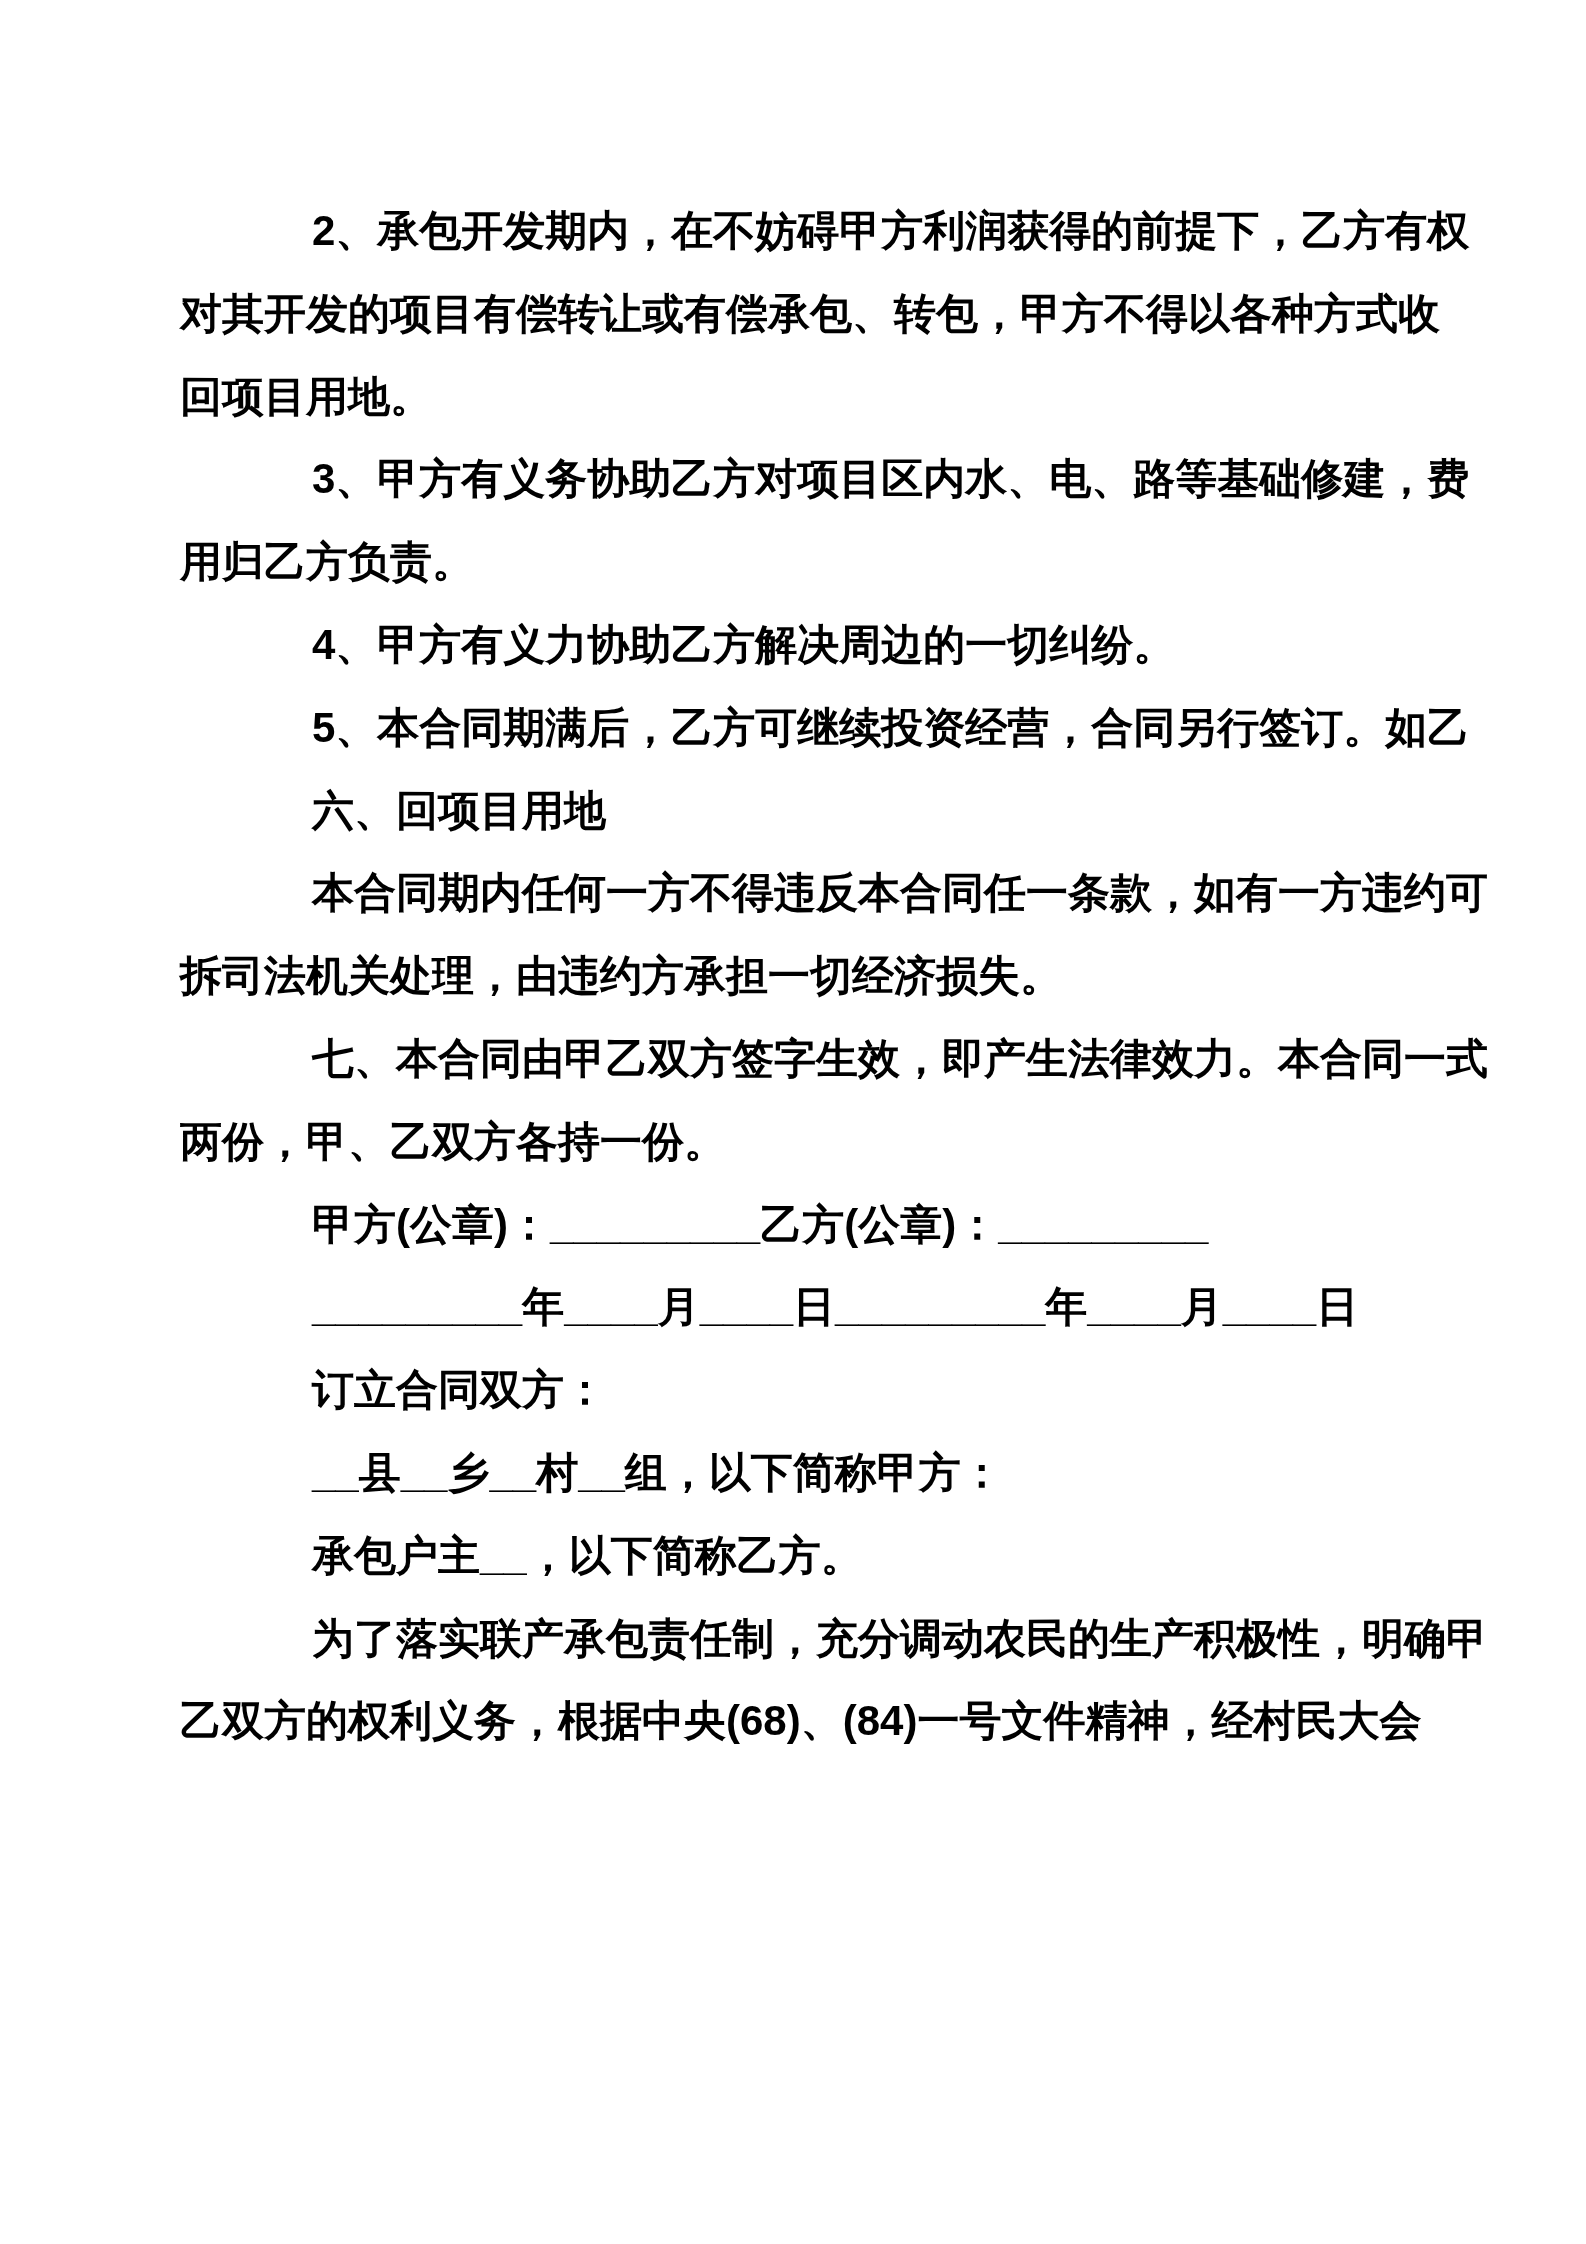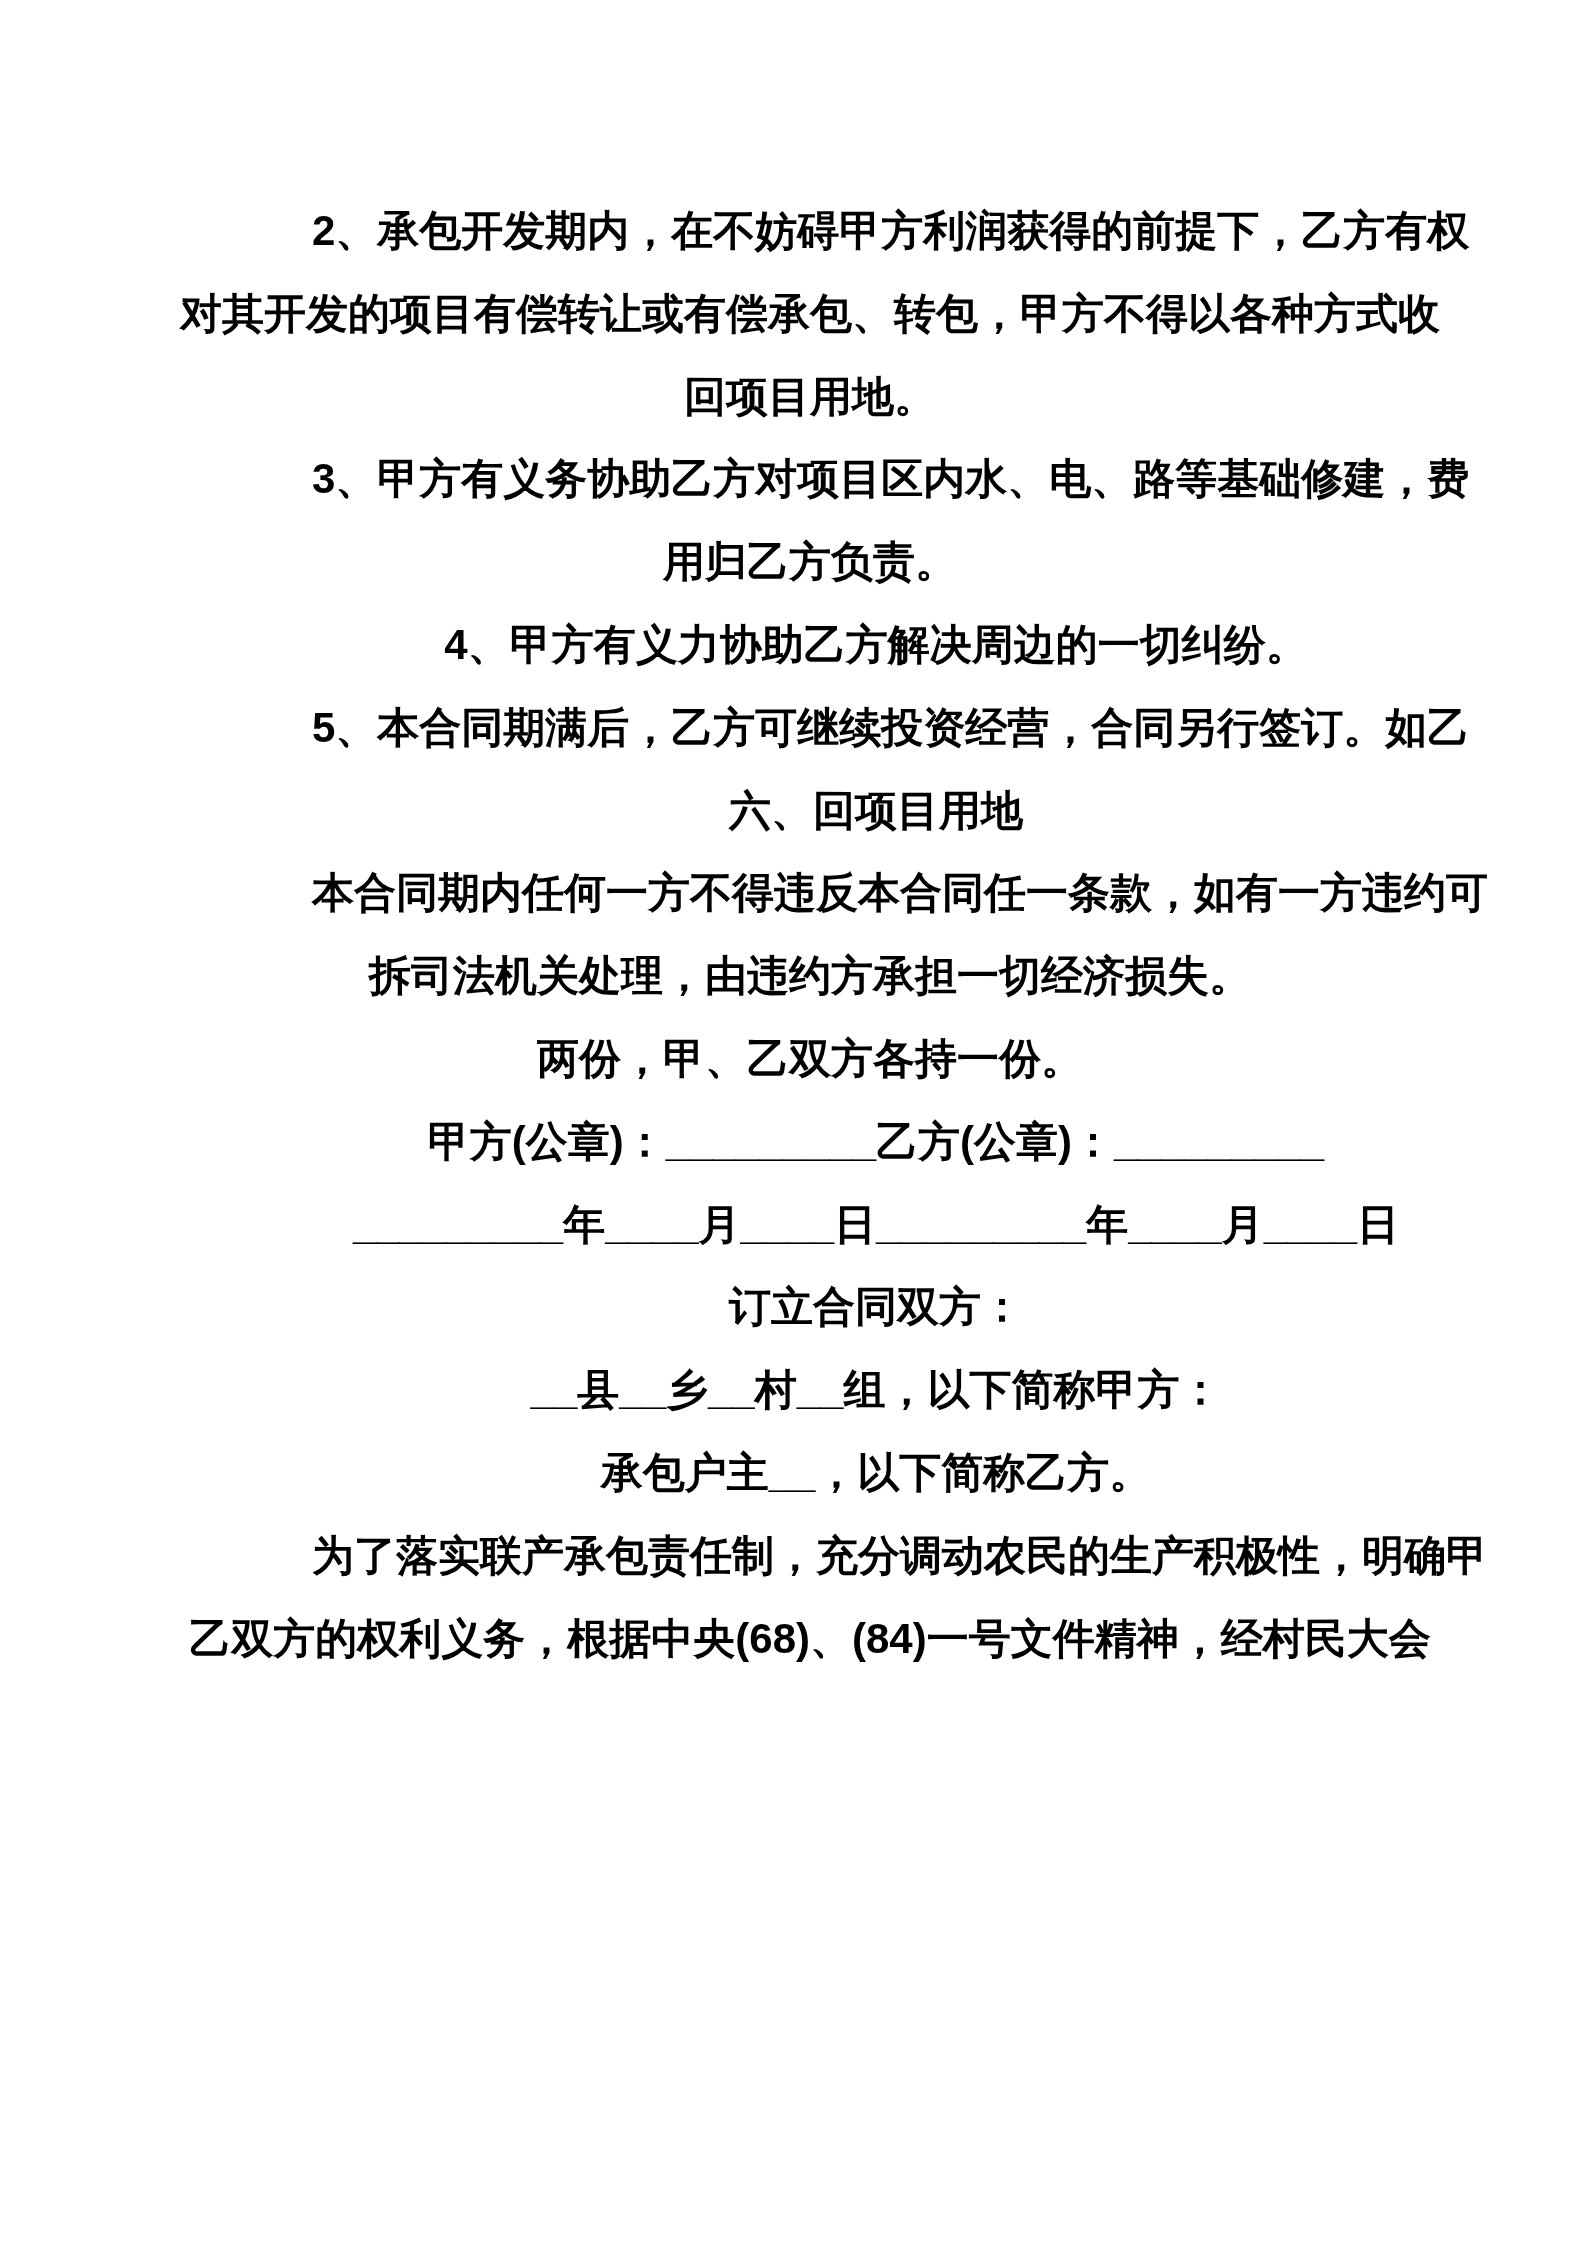--- a/index.html
+++ b/index.html
@@ -14,21 +14,20 @@
   }
   .page {
     box-sizing: border-box;
     width: 1586px;
     height: 2244px;
     background: #ffffff;
     padding: 190px 146px 0 180px;
   }
   .doc-body {
     width: 100%;
-    text-align: center;
   }
   .line {
     font-family: "Liberation Sans", sans-serif;
     font-weight: 700;
     font-size: 42px;
     line-height: 82.8px;
     height: 82.8px;
     color: #000000;
     white-space: pre;
     letter-spacing: 0;
@@ -45,20 +44,21 @@
       <div class="line indent">2、承包开发期内，在不妨碍甲方利润获得的前提下，乙方有权</div>
       <div class="line">对其开发的项目有偿转让或有偿承包、转包，甲方不得以各种方式收</div>
       <div class="line">回项目用地。</div>
       <div class="line indent">3、甲方有义务协助乙方对项目区内水、电、路等基础修建，费</div>
       <div class="line">用归乙方负责。</div>
       <div class="line indent">4、甲方有义力协助乙方解决周边的一切纠纷。</div>
       <div class="line indent">5、本合同期满后，乙方可继续投资经营，合同另行签订。如乙</div>
       <div class="line indent">六、回项目用地</div>
       <div class="line indent">本合同期内任何一方不得违反本合同任一条款，如有一方违约可</div>
       <div class="line">拆司法机关处理，由违约方承担一切经济损失。</div>
+      <div class="line indent">七、本合同由甲乙双方签字生效，即产生法律效力。本合同一式</div>
       <div class="line">两份，甲、乙双方各持一份。</div>
       <div class="line indent">甲方(公章)：_________乙方(公章)：_________</div>
       <div class="line indent">_________年____月____日_________年____月____日</div>
       <div class="line indent">订立合同双方：</div>
       <div class="line indent">__县__乡__村__组，以下简称甲方：</div>
       <div class="line indent">承包户主__，以下简称乙方。</div>
       <div class="line indent">为了落实联产承包责任制，充分调动农民的生产积极性，明确甲</div>
       <div class="line">乙双方的权利义务，根据中央(68)、(84)一号文件精神，经村民大会</div>
     </div>
 </div>

